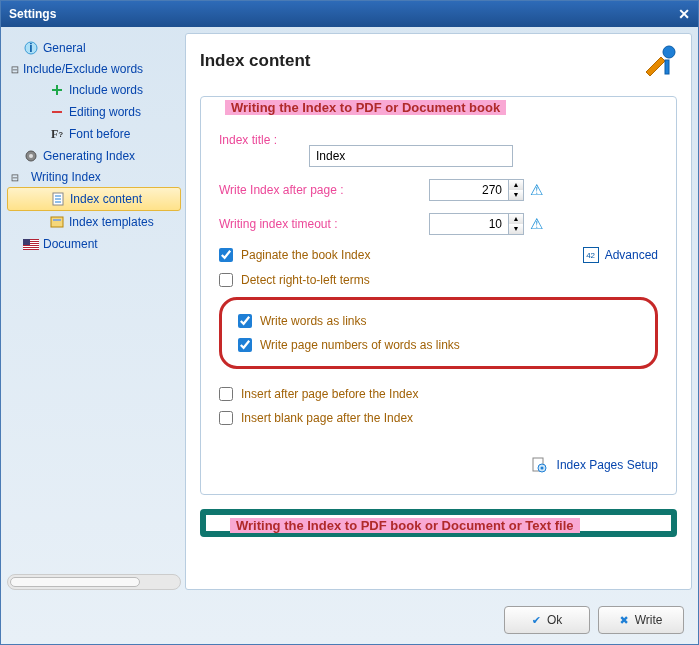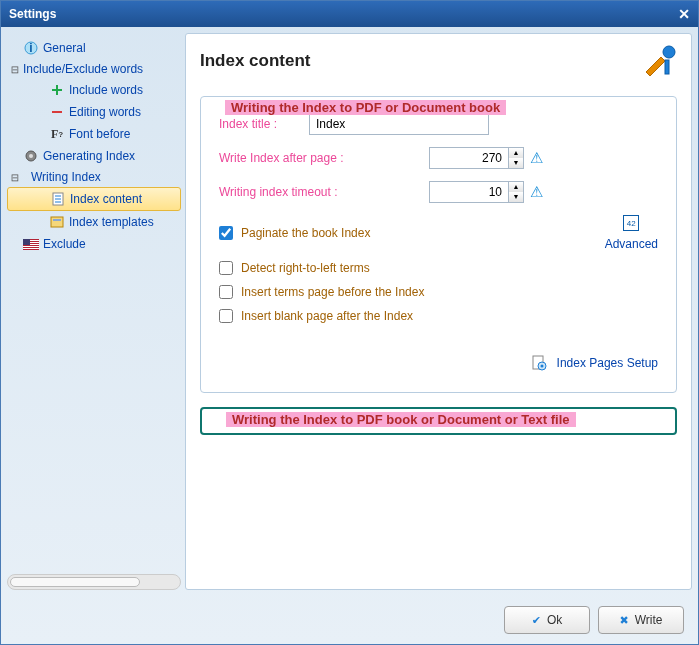--- a/index.html
+++ b/index.html
@@ -21,36 +21,36 @@
 .hscroll .thumb { position: absolute; left: 2px; top: 2px; height: 10px; width: 130px; background: #f8f8f8; border: 1px solid #bbb; border-radius: 6px; }
 .content { flex: 1; background: #fff; border: 1px solid #b8cde0; border-radius: 3px; padding: 10px 14px; overflow-y: auto; position: relative; }
 .content-header { display: flex; justify-content: space-between; align-items: center; margin-bottom: 18px; }
 .content-header h1 { font-size: 17px; font-weight: bold; color: #222; }
 .tools-icon { font-size: 24px; }
 .group { border: 1px solid #b8cde0; border-radius: 4px; padding: 16px 18px 18px; margin-bottom: 14px; position: relative; }
 .group-title { position: absolute; top: -9px; left: 24px; background: #f9a8d4; padding: 0 6px; color: #b02a2a; font-weight: bold; font-size: 13px; margin-top: 12px; }
 .row { display: flex; align-items: center; margin-bottom: 12px; }
 .row label.fld { width: 160px; color: #ec4899; }
 .row input[type=text] { border: 1px solid #a8b8c8; padding: 3px 6px; height: 22px; background: #fff; }
-.row input.title-input { width: 180px; }
+.row input.title-input { width: 204px; margin-top: 32px; }
 .spin { display: flex; align-items: center; }
 .spin input { width: 80px; text-align: right; border: 1px solid #a8b8c8; height: 22px; padding: 0 4px; }
 .spin .arrows { display: flex; flex-direction: column; border: 1px solid #a8b8c8; border-left: none; }
 .spin .arrows span { width: 14px; height: 10px; font-size: 7px; line-height: 10px; text-align: center; background: linear-gradient(#fff,#e4e4e4); cursor: pointer; }
 .warn { margin-left: 6px; color: #1e90d8; font-size: 15px; }
 .chk-row { display: flex; align-items: center; margin-bottom: 10px; }
 .chk-row input[type=checkbox] { margin-right: 8px; width: 14px; height: 14px; accent-color: #1e7fd6; }
 .chk-row span.lbl { color: #a16207; }
 .chk-pair { display: flex; align-items: center; justify-content: space-between; }
-.adv-link { color: #0645ad; display: flex; align-items: center; gap: 6px; cursor: pointer; flex-direction: column; }
+.adv-link { color: #0645ad; display: flex; align-items: center; gap: 6px; cursor: pointer; }
 .cal-icon { width: 16px; height: 16px; border: 1px solid #0a5ca8; display: inline-flex; align-items: center; justify-content: center; font-size: 8px; color: #0a5ca8; background: #fff; }
 .redbox { border: 3px solid #c62828; border-radius: 18px; padding: 14px 16px; margin: 8px 0 18px; }
 .link-inline { color: #0645ad; display: inline-flex; align-items: center; gap: 10px; cursor: pointer; }
 .right { text-align: right; }
-.group2 { border: 2px solid #0f766e; border-radius: 4px; padding: 10px 18px 4px; position: relative; height: 28px; }
+.group2 { border: 6px solid #0f766e; border-radius: 4px; padding: 10px 18px 4px; position: relative; height: 28px; }
 .footer { padding: 10px 14px; display: flex; justify-content: flex-end; gap: 8px; }
 .btn { min-width: 86px; height: 28px; background: linear-gradient(to bottom, #fefefe, #e6e6e6); border: 1px solid #a0a0a0; border-radius: 4px; display: inline-flex; align-items: center; justify-content: center; gap: 6px; cursor: pointer; color: #333; }
 .btn .bi { font-size: 11px; }
 svg { display: block; }
 </style>
 </head>
 <body>
 
 <div class="window">
 
@@ -146,21 +146,21 @@
             <svg width="16" height="11">
                 <rect width="16" height="11" fill="#b22234"></rect>
                 <rect y="1" width="16" height="1" fill="#fff"></rect>
                 <rect y="3" width="16" height="1" fill="#fff"></rect>
                 <rect y="5" width="16" height="1" fill="#fff"></rect>
                 <rect y="7" width="16" height="1" fill="#fff"></rect>
                 <rect y="9" width="16" height="1" fill="#fff"></rect>
                 <rect width="7" height="6" fill="#3c3b6e"></rect>
               </svg>
           </span>
-          <span>Exclude</span>
+          <span>Document</span>
         </div>
 
       </div>
       <div class="hscroll">
         <div class="thumb"></div>
       </div>
     </div>
 
     <div class="content">
       <div class="content-header">
@@ -215,24 +215,34 @@
             <span class="cal-icon">42</span>
             <span>Advanced</span>
           </span>
         </div>
 
         <div class="chk-row">
           <input type="checkbox" style="">
           <span class="lbl">Detect right-to-left terms</span>
         </div>
 
+        <div class="redbox">
+          <div class="chk-row">
+            <input type="checkbox" checked="" style="">
+            <span class="lbl">Write words as links</span>
+          </div>
+          <div class="chk-row" style="margin-bottom:0">
+            <input type="checkbox" checked="" style="">
+            <span class="lbl">Write page numbers of words as links</span>
+          </div>
+        </div>
 
         <div class="chk-row">
           <input type="checkbox" style="">
-          <span class="lbl">Insert terms page before the Index</span>
+          <span class="lbl">Insert after page before the Index</span>
         </div>
 
         <div class="chk-row" style="margin-bottom:32px">
           <input type="checkbox" style="">
           <span class="lbl">Insert blank page after the Index</span>
         </div>
 
         <div class="right">
           <span class="link-inline">
             <span>

